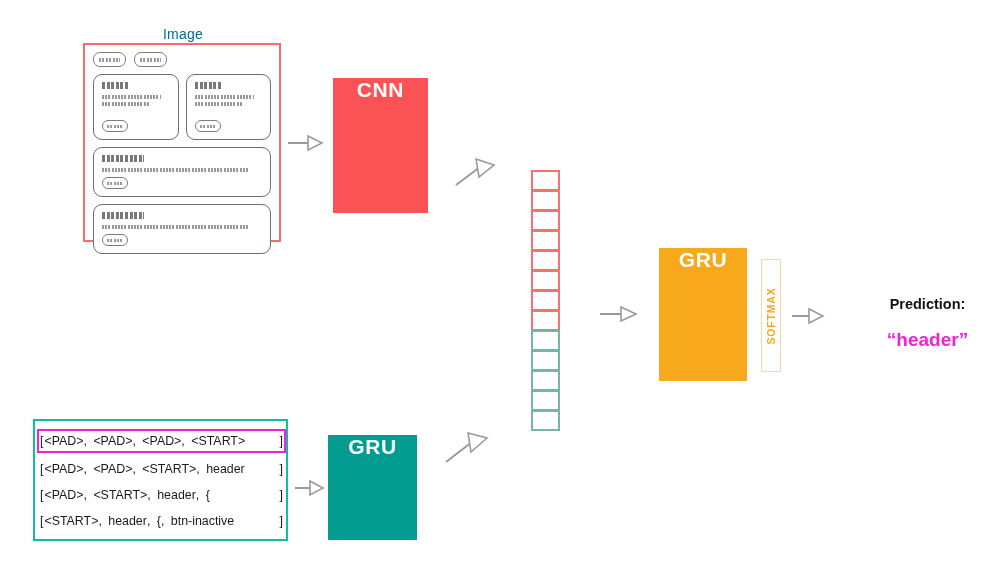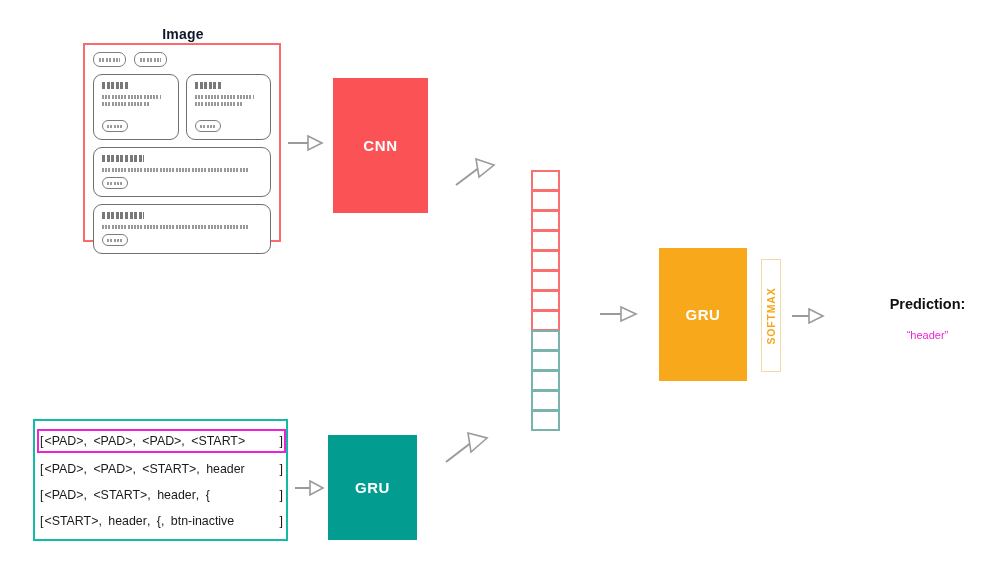--- a/index.html
+++ b/index.html
@@ -22,22 +22,22 @@
   
   .abs { position: absolute; }
 
   
   #image-label {
     left: 88px;
     top: 26px;
     width: 190px;
     text-align: center;
     font-size: 14px;
-    font-weight: bold;
-    color: #0f172a;
+    font-weight: normal;
+    color: #0369a1;
     letter-spacing: .2px;
   }
 
   
   #wireframe-panel {
     left: 83px;
     top: 43px;
     width: 198px;
     height: 199px;
     border: 2px solid #fb6a6d;
@@ -136,24 +136,24 @@
     background:
       repeating-linear-gradient(90deg,
         #8a8a8a 0px, #8a8a8a 2px,
         transparent 2px, transparent 3.3px);
     opacity: .85;
   }
 
   
   .model-block {
     display: flex;
-    align-items: center;
+    align-items: flex-start;
     justify-content: center;
     color: #ffffff;
-    font-size: 15px;
+    font-size: 21px;
     font-weight: bold;
     letter-spacing: .6px;
   }
   #cnn-block {
     left: 333px;
     top: 78px;
     width: 95px;
     height: 135px;
     background: #fa5255;
   }
@@ -257,22 +257,22 @@
     text-align: center;
     margin-top: 12px;
   }
   #prediction-title {
     font-size: 14.5px;
     font-weight: bold;
     color: #111111;
     margin-bottom: 17px;
   }
   #prediction-value {
-    font-size: 11px;
-    font-weight: normal;
+    font-size: 19px;
+    font-weight: bold;
     color: #ee22d6;
   }
 
   
   .arrow { pointer-events: none; }
 </style>
 </head>
 <body>
 
 <div id="stage">

